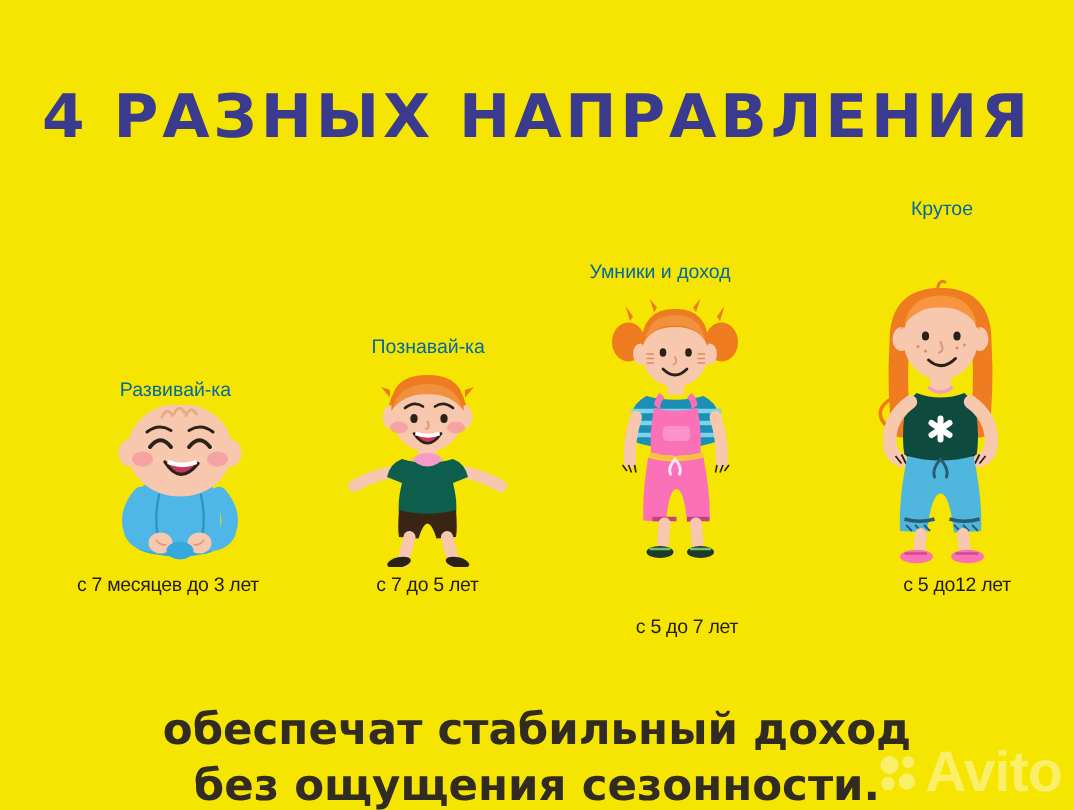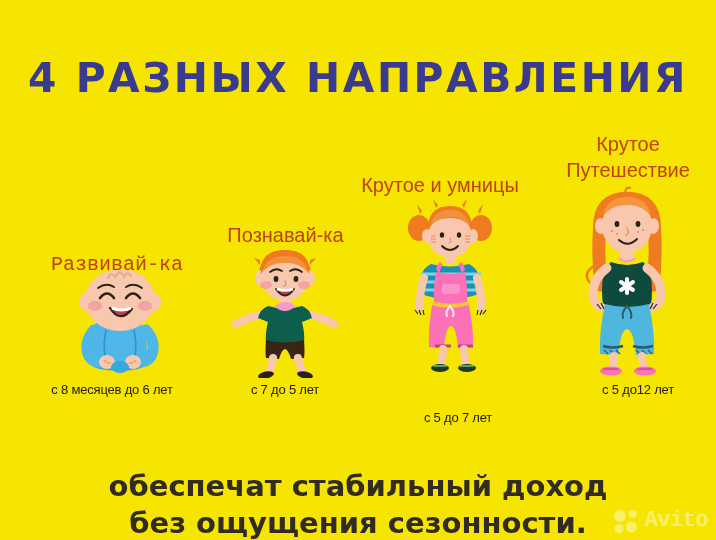--- a/index.html
+++ b/index.html
@@ -41,22 +41,22 @@
 
   
   .column {
     position: absolute;
     bottom: 0;
     top: 0;
   }
   .cat-label {
     position: absolute;
     font-family: "Liberation Sans", sans-serif;
-    font-size: 20px;
-    color: #c2410c;
+    font-size: 13px;
+    color: #0369a1;
     line-height: 1.15;
     white-space: nowrap;
     text-align: center;
   }
   .age-label {
     position: absolute;
     font-family: "Liberation Sans", sans-serif;
     font-size: 13px;
     color: #241C12;
     white-space: nowrap;
@@ -90,38 +90,38 @@
     position: absolute;
     right: 8px;
     bottom: 6px;
     display: flex;
     align-items: center;
     gap: 5px;
     opacity: 0.55;
   }
   #watermark .wm-dots { display: block; }
   #watermark .wm-text {
-    font-family: Liberation Mono, monospace;
+    font-family: Liberation Sans, sans-serif;
     font-weight: bold;
-    font-size: 22px;
+    font-size: 38px;
     color: #FFF8C0;
     line-height: 1;
     letter-spacing: -0.5px;
   }
 </style>
 </head>
 <body>
 
 <div id="poster">
 
   <div id="headline">4 РАЗНЫХ НАПРАВЛЕНИЯ</div>
 
   <div class="column">
 
-    <div class="cat-label" style="left:42px; top:253px; width:150px;font-family:Liberation Mono, monospace;">Развивай-ка</div>
+    <div class="cat-label" style="left:42px; top:253px; width:150px;">Развивай-ка</div>
 
     <div class="figure" style="left:60px; top:270px;">
       <svg width="120" height="105" viewBox="0 0 120 105" xmlns="http://www.w3.org/2000/svg">
 
         <path d="M30 82 q-6 14 10 17 q20 4 38 0 q14 -4 10 -17 q-8 -8 -29 -8 q-21 0 -29 8 z" fill="#35A8DC"></path>
 
         <path d="M33 56 q-6 20 -3 32 q7 6 28 6 q21 0 28 -6 q3 -12 -3 -32 q-8 -8 -25 -8 q-17 0 -25 8 z" fill="#4FB6E8"></path>
 
         <path d="M46 60 q-3 14 -1 26" stroke="#2F93C6" stroke-width="1.6" fill="none" stroke-linecap="round"></path>
         <path d="M74 60 q3 14 1 26" stroke="#2F93C6" stroke-width="1.6" fill="none" stroke-linecap="round"></path>
@@ -153,21 +153,21 @@
 
         <ellipse cx="35" cy="36" rx="7" ry="5" fill="#F49BA0" opacity="0.85"></ellipse>
         <ellipse cx="85" cy="36" rx="7" ry="5" fill="#F49BA0" opacity="0.85"></ellipse>
 
         <path d="M50 38 q10 16 22 1 q-11 5 -22 -1 z" fill="#C8385A"></path>
         <path d="M50 38 q10 16 22 1" stroke="#2A2118" stroke-width="2.2" fill="none" stroke-linecap="round"></path>
         <path d="M52 38 q10 4 19 0" stroke="#FFFFFF" stroke-width="3" fill="none"></path>
       </svg>
     </div>
 
-    <div class="age-label" style="left:22px; top:382px; width:180px;">с 8 месяцев до 6 лет</div>
+    <div class="age-label" style="left:22px; top:382px; width:180px;">с 7 месяцев до 3 лет</div>
   </div>
 
   <div class="column">
 
     <div class="cat-label" style="left:213px; top:224px; width:145px;">Познавай-ка</div>
 
     <div class="figure" style="left:228px; top:248px;">
       <svg width="115" height="130" viewBox="0 0 115 130" xmlns="http://www.w3.org/2000/svg">
 
         <ellipse cx="57" cy="26" rx="26" ry="24" fill="#EE7B1F"></ellipse>
@@ -216,21 +216,21 @@
         <ellipse cx="38" cy="127" rx="8" ry="3.5" fill="#2A2118" transform="rotate(-12 38 127)"></ellipse>
         <ellipse cx="77" cy="127" rx="8" ry="3.5" fill="#2A2118" transform="rotate(12 77 127)"></ellipse>
       </svg>
     </div>
 
     <div class="age-label" style="left:205px; top:382px; width:160px;">с 7 до 5 лет</div>
   </div>
 
   <div class="column">
 
-    <div class="cat-label" style="left:340px; top:174px; width:200px;">Крутое и умницы</div>
+    <div class="cat-label" style="left:340px; top:174px; width:200px;">Умники и доход</div>
 
     <div class="figure" style="left:398px; top:198px;">
       <svg width="105" height="178" viewBox="0 0 105 178" xmlns="http://www.w3.org/2000/svg">
 
         <ellipse cx="21" cy="30" rx="11" ry="13" fill="#EE7B1F"></ellipse>
         <ellipse cx="83" cy="30" rx="11" ry="13" fill="#EE7B1F"></ellipse>
         <path d="M22 16 l-3 -10 l5 7 z" fill="#EE7B1F"></path>
         <path d="M82 16 l3 -10 l-5 7 z" fill="#EE7B1F"></path>
 
         <ellipse cx="29" cy="38" rx="5" ry="7" fill="#F7C8AE"></ellipse>
@@ -292,21 +292,20 @@
       </svg>
     </div>
 
     <div class="age-label" style="left:378px; top:382px; width:160px;margin-top:28px;">с 5 до 7 лет</div>
   </div>
 
   <div class="column">
 
     <div class="cat-label" style="left:545px; top:131px; width:166px; line-height:1.3;">
       <span>Крутое</span><br>
-      <span>Путешествие</span>
     </div>
 
     <div class="figure" style="left:567px; top:186px;">
       <svg width="120" height="190" viewBox="0 0 120 190" xmlns="http://www.w3.org/2000/svg">
 
         <path d="M26 42 q0 -36 34 -36 q34 0 34 36 q2 34 -2 62 q-8 4 -13 -2 q4 -28 2 -56 q-10 10 -21 10 q-11 0 -21 -10 q-2 28 2 56 q-5 6 -13 2 q-4 -28 -2 -62 z" fill="#F07C22"></path>
 
         <path d="M27 80 q-10 6 -6 14 q4 7 10 2" stroke="#F07C22" stroke-width="2.4" fill="none" stroke-linecap="round"></path>
 
         <path d="M58 7 q1 -7 5 -5" stroke="#F07C22" stroke-width="2" fill="none" stroke-linecap="round"></path>

